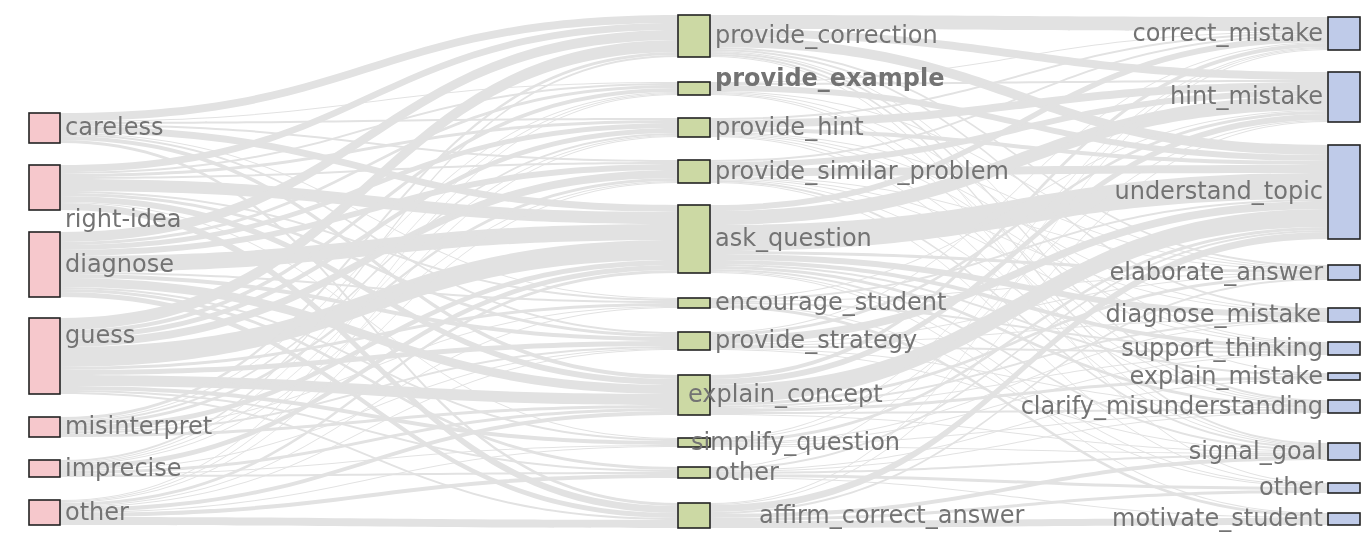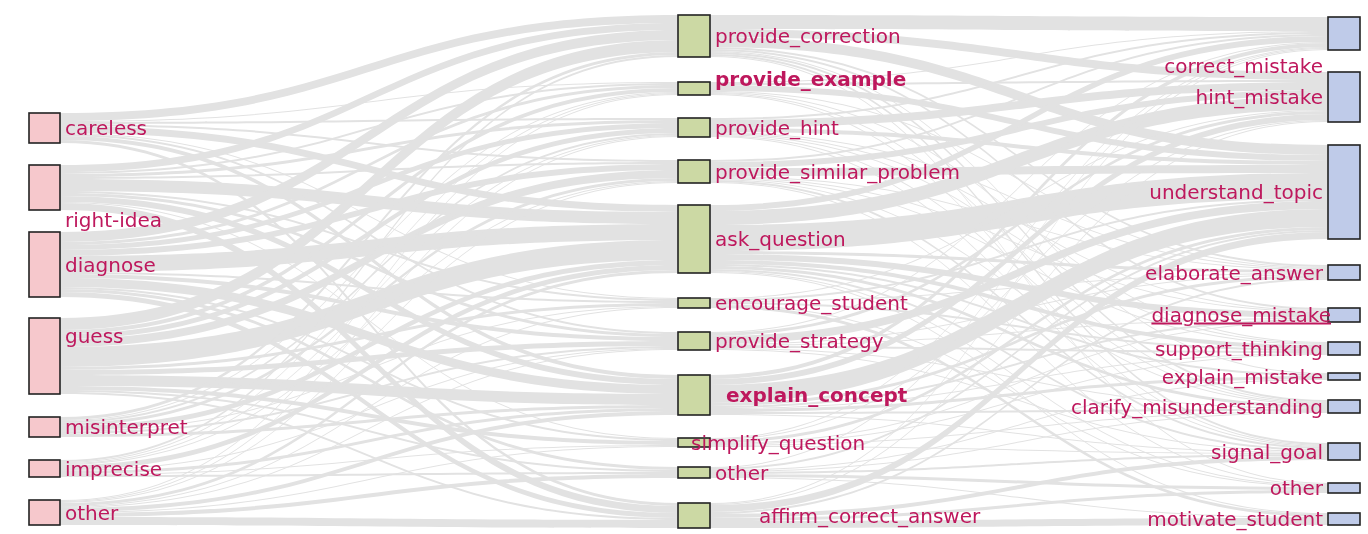--- a/index.html
+++ b/index.html
@@ -8,23 +8,23 @@
     width: 1368px;
     height: 534px;
     background: #ffffff;
     overflow: hidden;
     font-family: "DejaVu Sans", "Liberation Sans", sans-serif;
   }
   .canvas svg { position: absolute; left: 0; top: 0; }
   .node-label {
     position: absolute;
     transform: translateY(-50%);
-    font-size: 20px;
+    font-size: 24px;
     line-height: 1.05;
-    color: #be185d;
+    color: #737373;
     white-space: nowrap;
     user-select: none;
   }
   .node-label.right-align { text-align: right; }
 </style>
 </head>
 <body>
 
 <div class="canvas">
   <svg id="sankey-svg" width="1368" height="534" viewBox="0 0 1368 534">
@@ -226,29 +226,29 @@
       <div class="node-label" style="top: 427px; left: 65px;">misinterpret</div>
       <div class="node-label" style="top: 468.5px; left: 65px;">imprecise</div>
       <div class="node-label" style="top: 512.5px; left: 65px;">other</div>
       <div class="node-label" style="top: 36px; left: 715px;">provide_correction</div>
       <div class="node-label" style="top: 79px; left: 715px; font-weight: bold;">provide_example</div>
       <div class="node-label" style="top: 127.5px; left: 715px;">provide_hint</div>
       <div class="node-label" style="top: 171.5px; left: 715px;">provide_similar_problem</div>
       <div class="node-label" style="top: 239px; left: 715px; text-align: right;">ask_question</div>
       <div class="node-label" style="top: 303px; left: 715px;">encourage_student</div>
       <div class="node-label" style="top: 341px; left: 715px;">provide_strategy</div>
-      <div class="node-label" style="top: 395px; left: 726px; font-weight: bold;">explain_concept</div>
+      <div class="node-label" style="top: 395px; left: 688px;">explain_concept</div>
       <div class="node-label" style="top: 442.5px; left: 691px;">simplify_question</div>
       <div class="node-label" style="top: 472.5px; left: 715px;">other</div>
       <div class="node-label" style="top: 515.5px; left: 715px; margin-left: 44px;">affirm_correct_answer</div>
-      <div class="node-label right-align" style="top: 33.5px; right: 45px; margin-top: 32px;">correct_mistake</div>
+      <div class="node-label right-align" style="top: 33.5px; right: 45px;">correct_mistake</div>
       <div class="node-label right-align" style="top: 97px; right: 45px;">hint_mistake</div>
       <div class="node-label right-align" style="top: 192px; right: 45px;">understand_topic</div>
       <div class="node-label right-align" style="top: 272.5px; right: 45px;">elaborate_answer</div>
-      <div class="node-label right-align" style="top: 315px; right: 37px; text-decoration: underline;">diagnose_mistake</div>
+      <div class="node-label right-align" style="top: 315px; right: 47px;">diagnose_mistake</div>
       <div class="node-label right-align" style="top: 348.5px; right: 45px;">support_thinking</div>
       <div class="node-label right-align" style="top: 376.5px; right: 45px;">explain_mistake</div>
       <div class="node-label right-align" style="top: 406.5px; right: 45px;">clarify_misunderstanding</div>
       <div class="node-label right-align" style="top: 451.5px; right: 45px;">signal_goal</div>
       <div class="node-label right-align" style="top: 488px; right: 45px;">other</div>
       <div class="node-label right-align" style="top: 519px; right: 45px;">motivate_student</div>
     </div>
 </div>
 
 </body></html>

